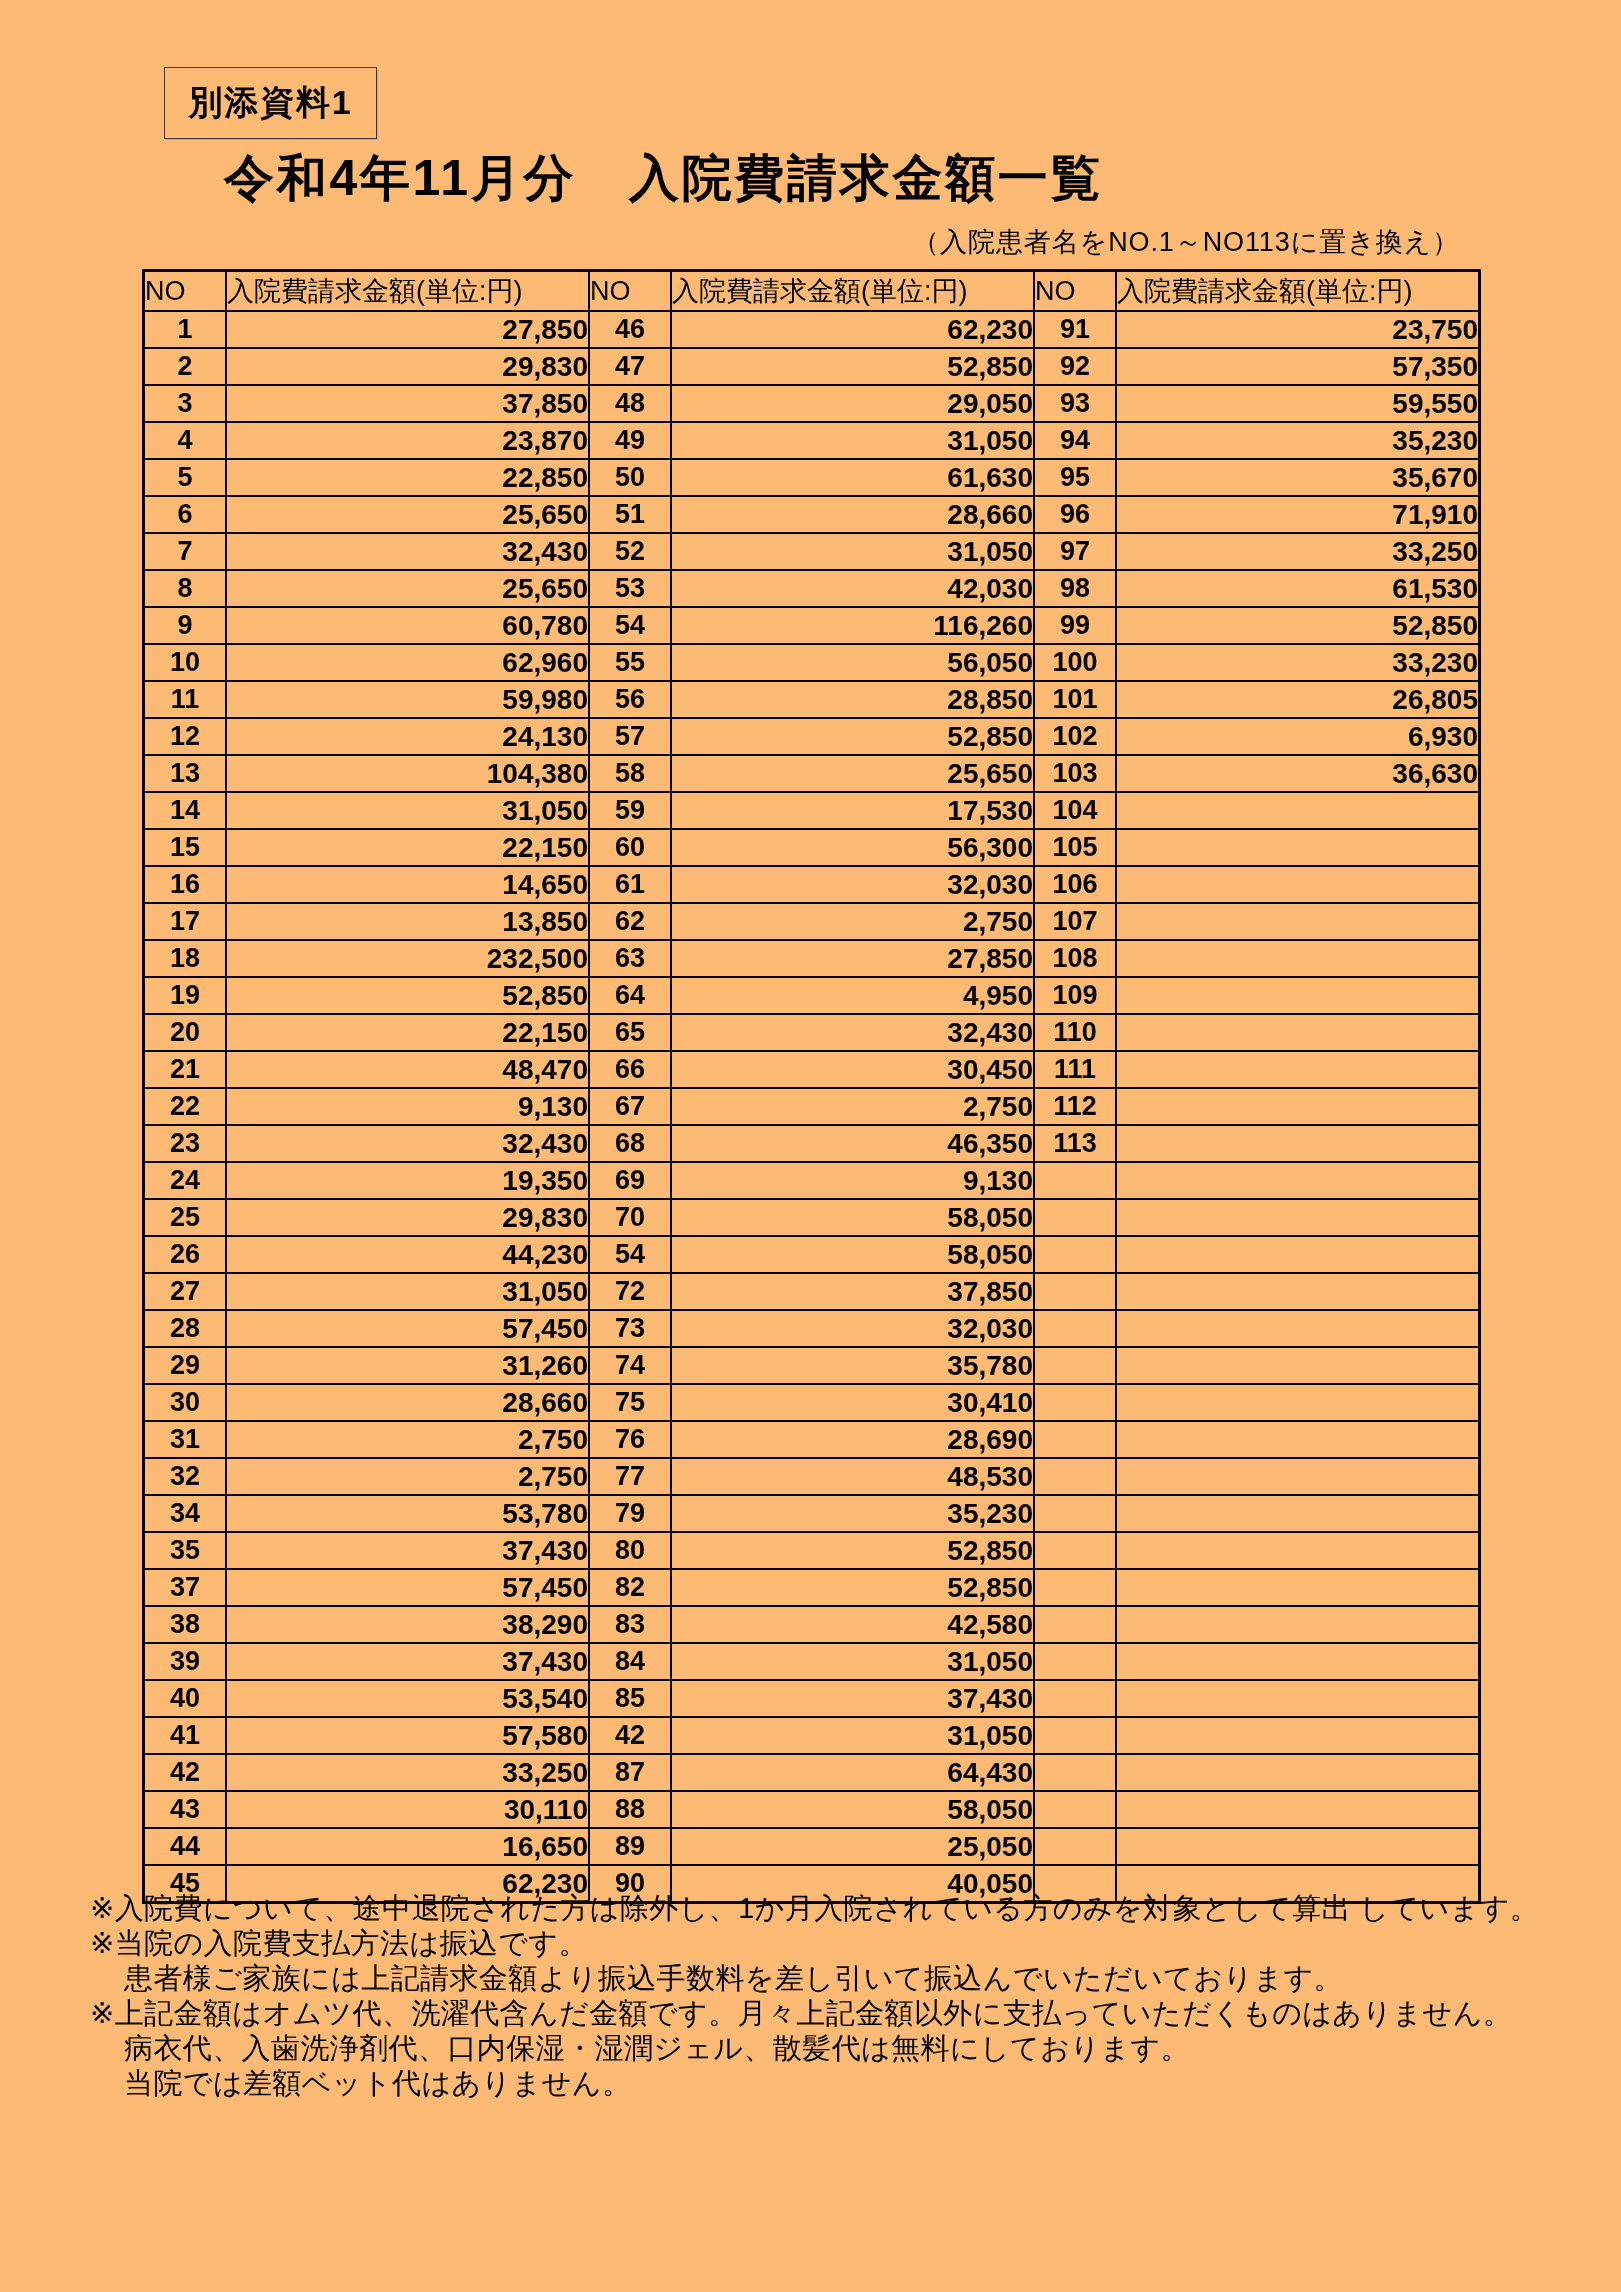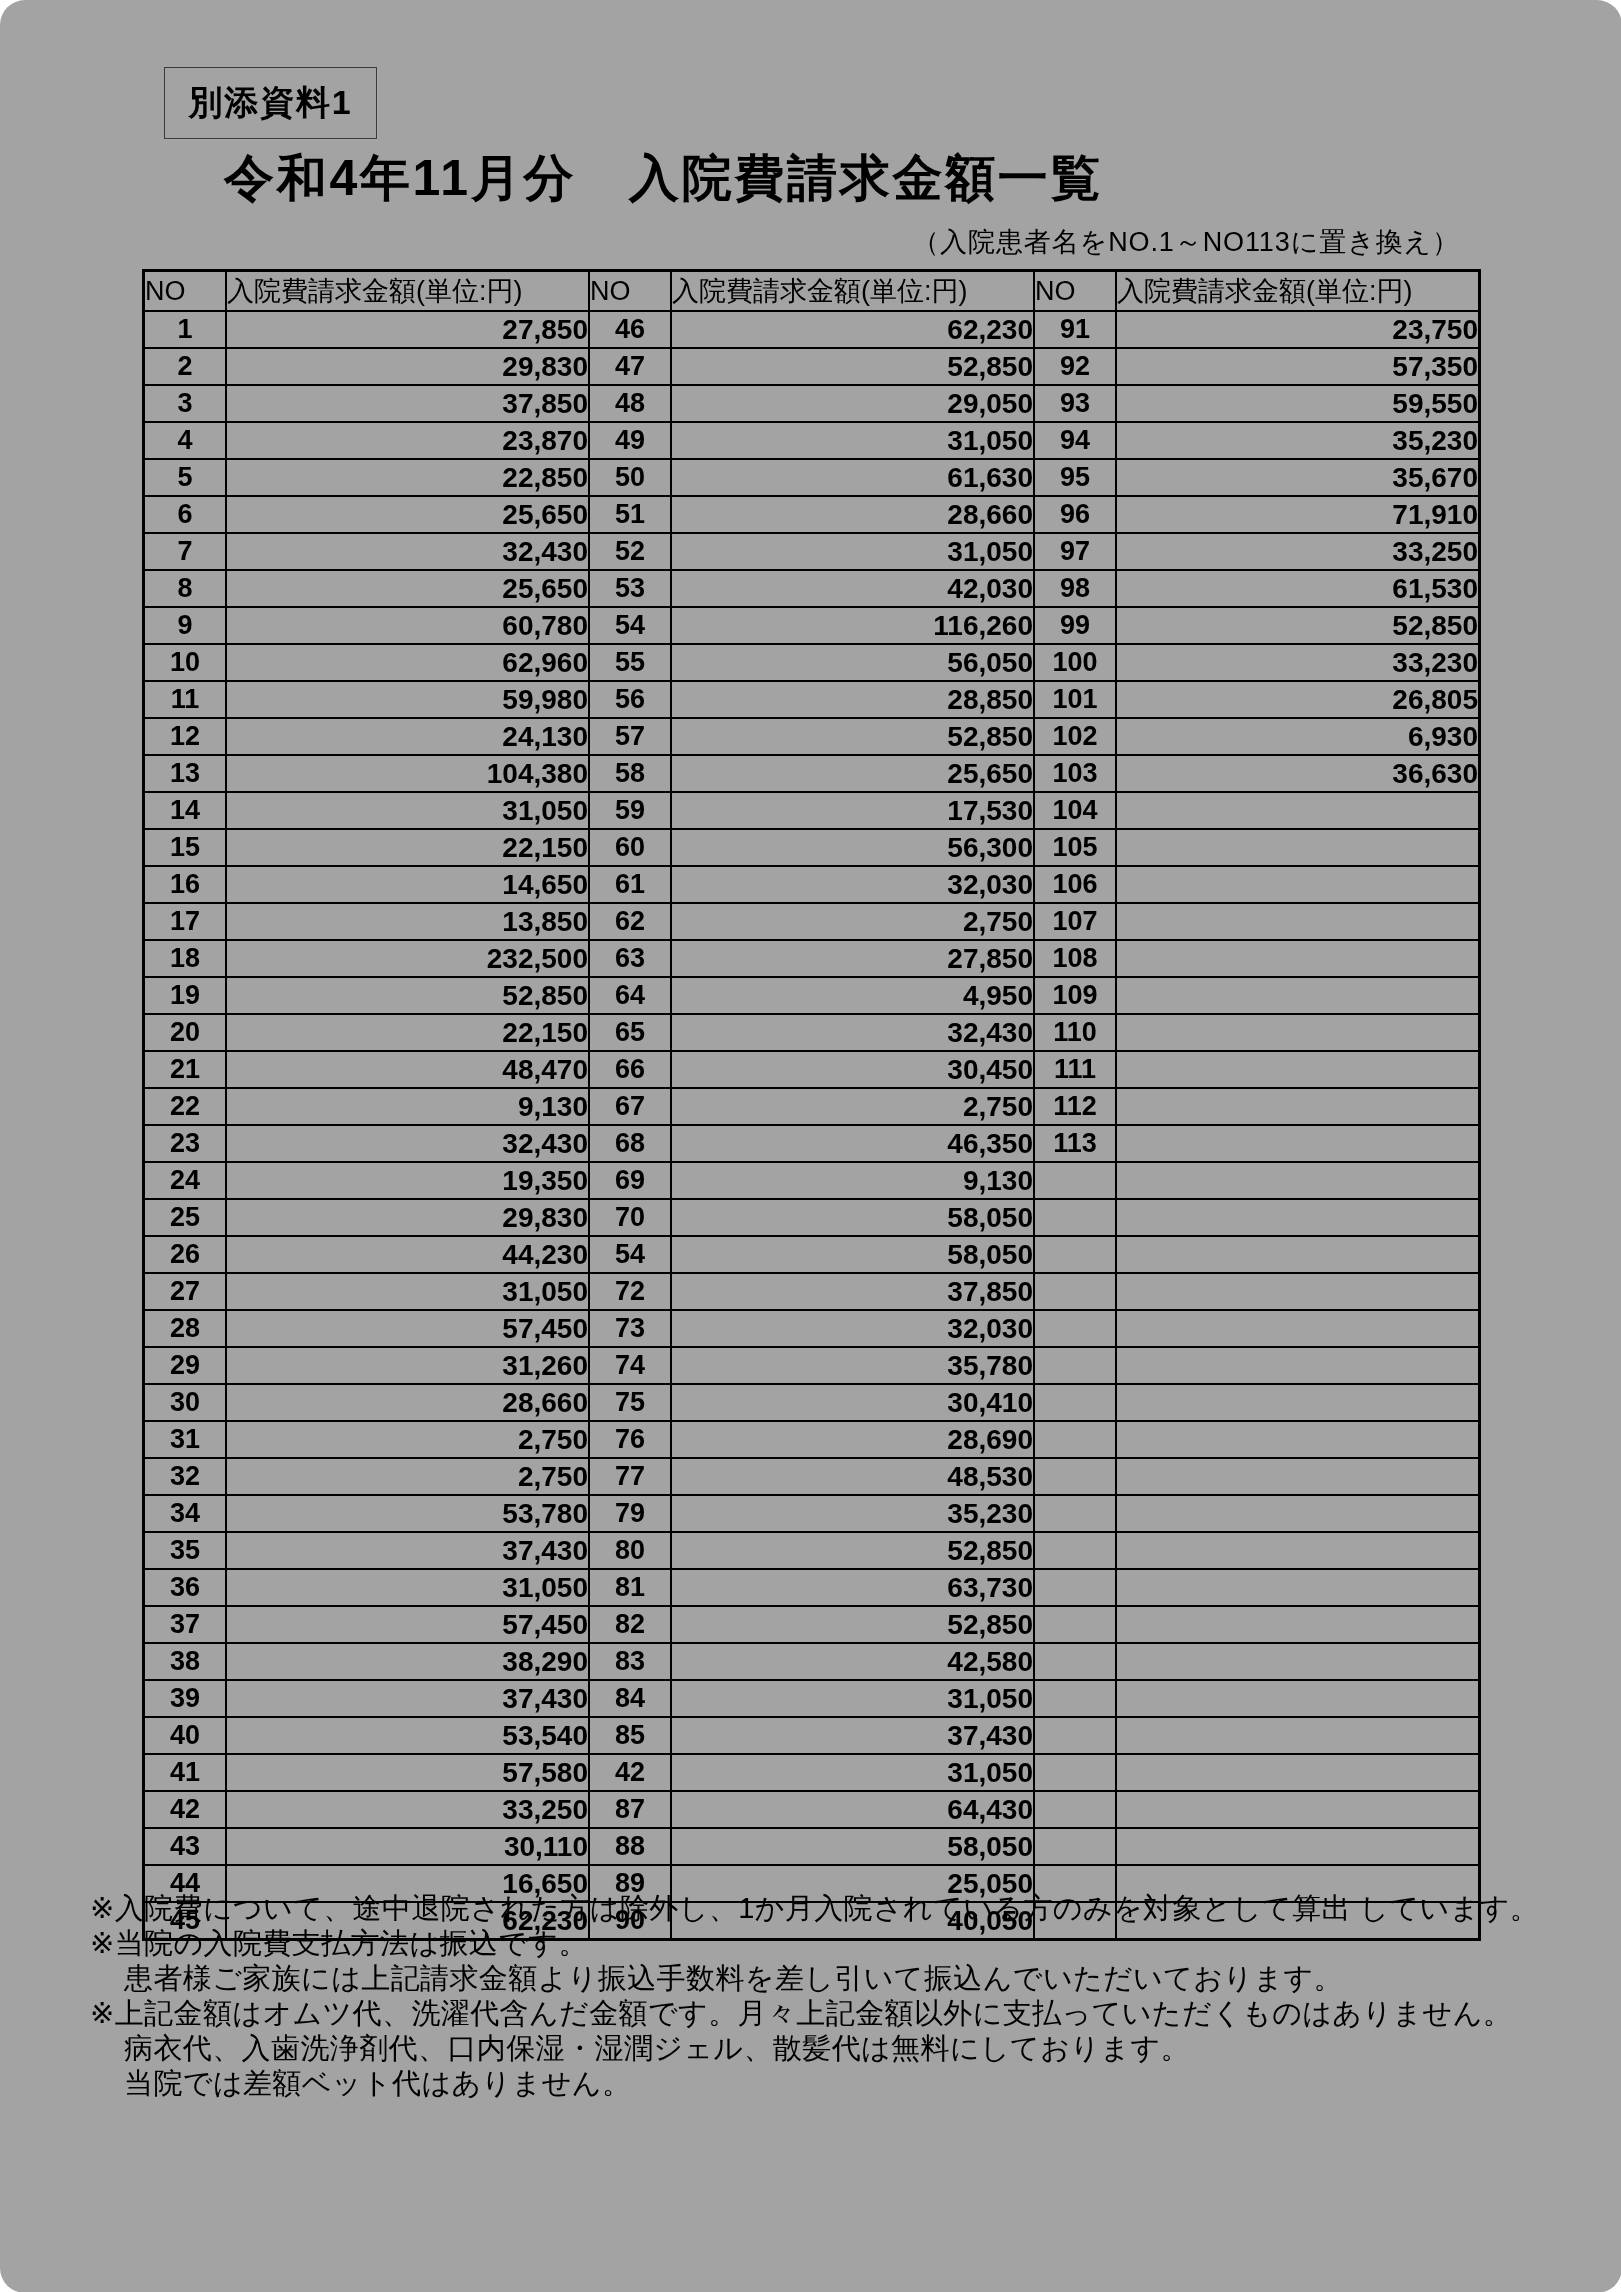--- a/index.html
+++ b/index.html
@@ -1,21 +1,21 @@
 <!DOCTYPE html>
 <html lang="ja" style="font-size:14.3px"><head>
 <meta charset="utf-8">
 <style>
   html,body{margin:0;padding:0;background:#fff;}
   body{
     width:1622px;height:2293px;position:relative;overflow:hidden;
     font-family:"Liberation Sans","DejaVu Sans",sans-serif;color:#000;
     -webkit-font-smoothing:antialiased;
   }
-  .page{position:absolute;inset:0;background:#a3a3a3;border-radius:25px;}
+  .page{position:absolute;inset:0;background:#fdba74;}
 
   .tag-box{
     position:absolute;left:164px;top:67px;width:211px;height:70px;
     border:1.8px solid #3a3a3a;box-shadow:0.9px 0.9px 0 #aaa;
     display:flex;align-items:center;justify-content:center;
     font-size:34px;font-weight:bold;letter-spacing:1.8px;
   }
   .title{
     position:absolute;left:224px;top:145px;margin:0;
     font-size:50px;font-weight:bold;letter-spacing:2.7px;white-space:nowrap;
@@ -332,28 +332,20 @@
           <td class="col-no no-cell">79</td>
           <td class="col-amt amt-cell">35,230</td>
           <td class="col-no no-cell"></td>
           <td class="col-amt amt-cell"></td>
         </tr>
         <tr>
           <td class="col-no no-cell">35</td>
           <td class="col-amt amt-cell">37,430</td>
           <td class="col-no no-cell">80</td>
           <td class="col-amt amt-cell">52,850</td>
-          <td class="col-no no-cell"></td>
-          <td class="col-amt amt-cell"></td>
-        </tr>
-        <tr>
-          <td class="col-no no-cell">36</td>
-          <td class="col-amt amt-cell">31,050</td>
-          <td class="col-no no-cell">81</td>
-          <td class="col-amt amt-cell">63,730</td>
           <td class="col-no no-cell"></td>
           <td class="col-amt amt-cell"></td>
         </tr>
         <tr>
           <td class="col-no no-cell">37</td>
           <td class="col-amt amt-cell">57,450</td>
           <td class="col-no no-cell">82</td>
           <td class="col-amt amt-cell">52,850</td>
           <td class="col-no no-cell"></td>
           <td class="col-amt amt-cell"></td>

